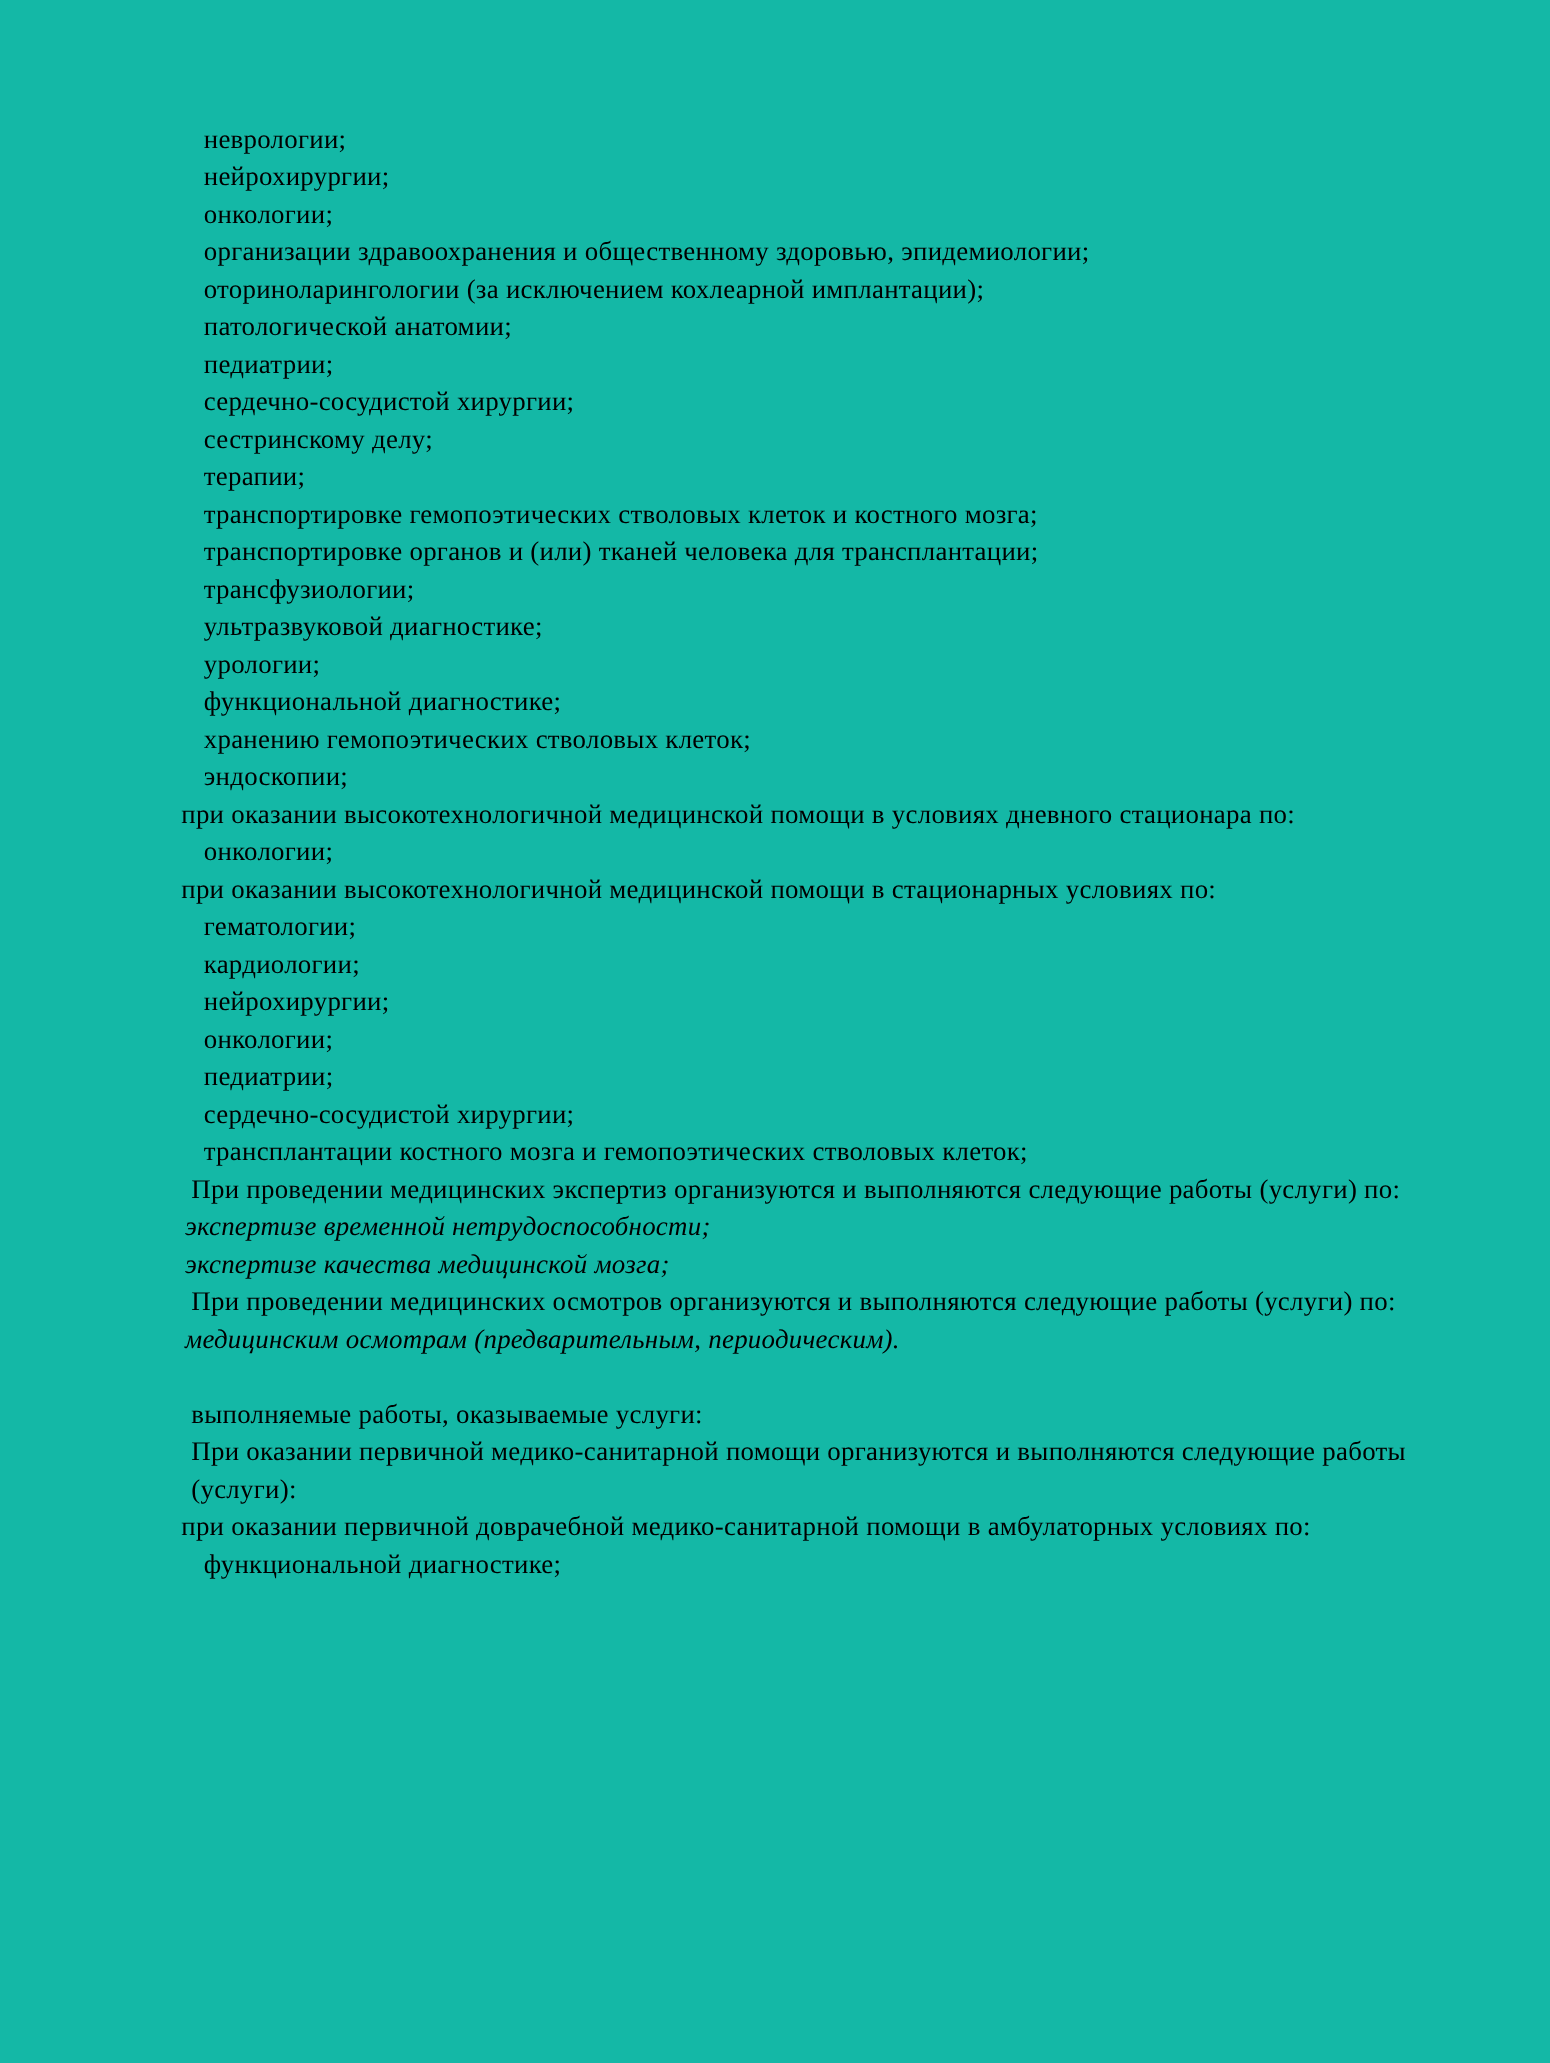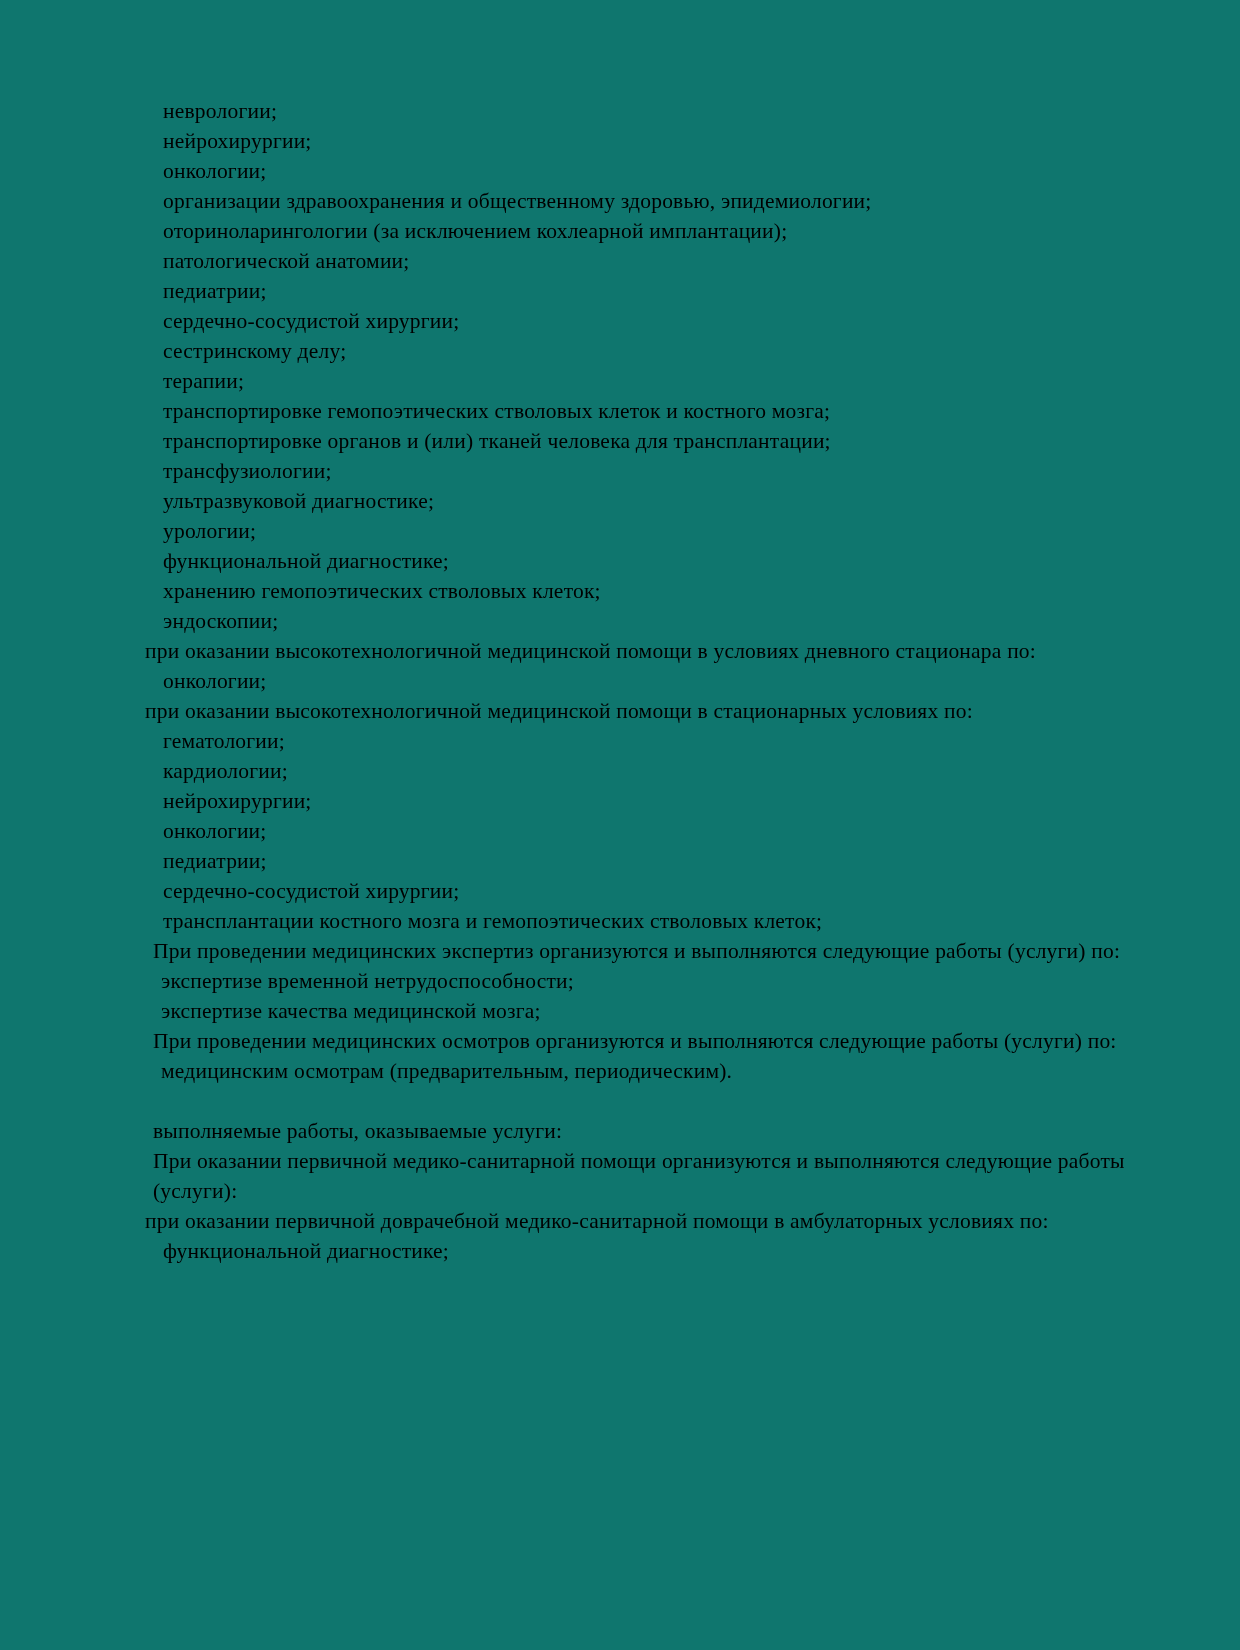--- a/index.html
+++ b/index.html
@@ -16,38 +16,38 @@
     font-family: "Liberation Serif", "DejaVu Serif", serif;
     color: #000000;
     -webkit-font-smoothing: antialiased;
   }
   .page {
     position: absolute;
     top: 0;
     left: 0;
     width: 1240px;
     height: 1650px;
-    background: #0f766e;
+    background: #14b8a6;
   }
   .content {
     position: absolute;
     left: 137px;
     top: 96px;
     width: 990px;
   }
   .line {
     font-size: 21.5px;
     line-height: 30px;
     white-space: pre-wrap;
     letter-spacing: 0.01em;
   }
   
   .lvl-base   { margin-left: 16px; }
   .lvl-sub    { margin-left: 8px; }
-  .lvl-sub2   { margin-left: 24px; }
+  .lvl-sub2   { margin-left: 11px; font-style: italic; }
   .lvl-item   { margin-left: 26px; }
   .spacer {
     height: 30px;
   }
 </style>
 </head>
 <body>
 
 <div class="page">
   <div class="content" id="content-root">

